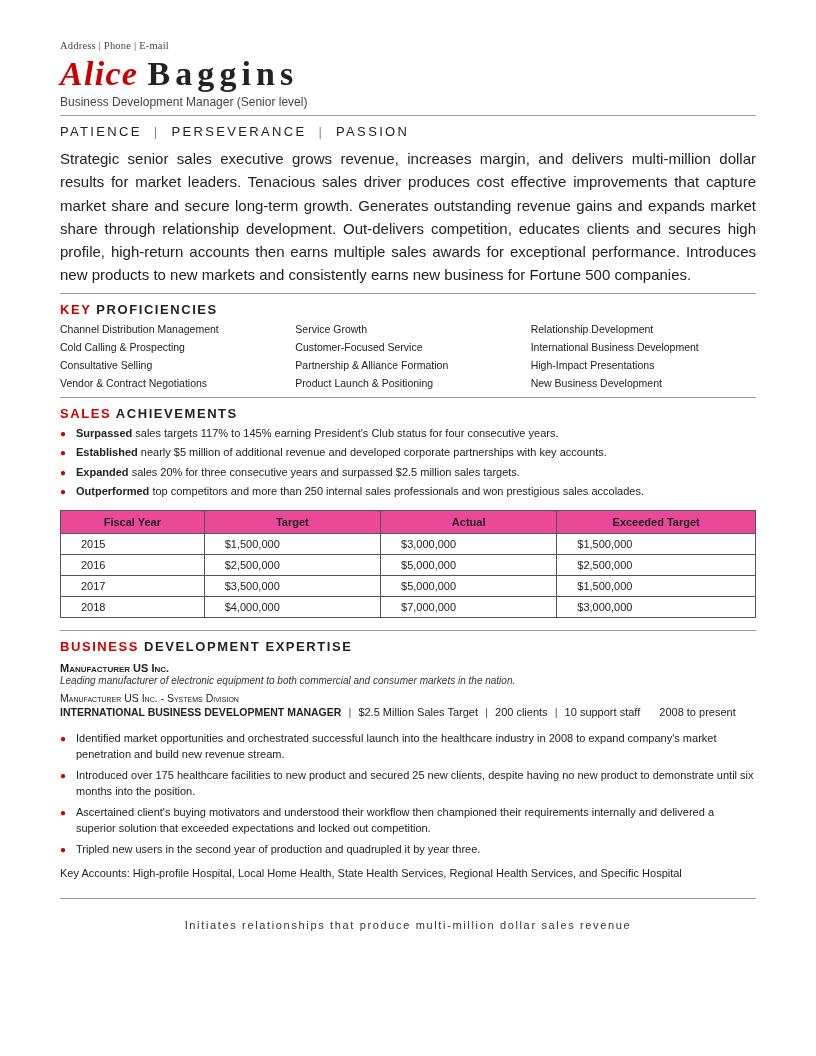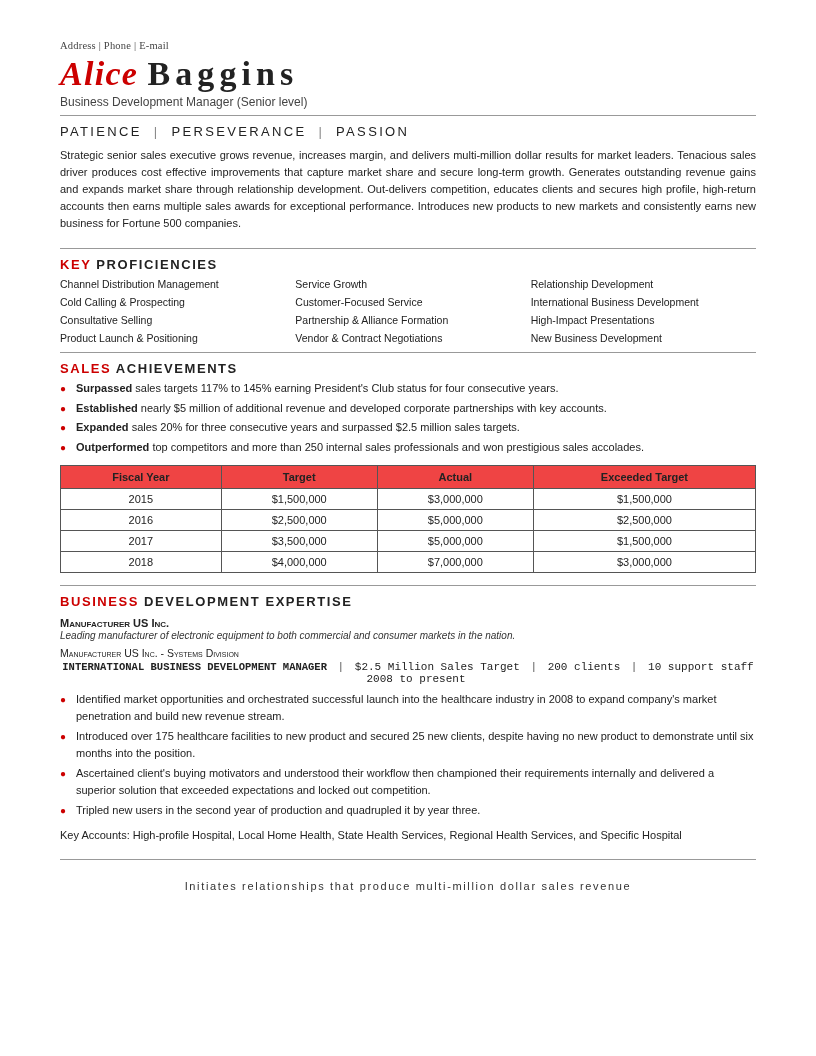--- a/index.html
+++ b/index.html
@@ -54,26 +54,26 @@
       letter-spacing: 0.18em;
       color: #222;
       margin-bottom: 8px;
       font-weight: normal;
     }
     .motto-separator {
       color: #888;
       margin: 0 6px;
     }
     .summary-text {
-      font-size: 11px;
+      font-size: 15px;
       font-family: Arial, sans-serif;
       color: #222;
       line-height: 1.55;
       text-align: justify;
-      margin-bottom: 16px;
+      margin-bottom: 6px;
     }
     .section-header {
       font-size: 13px;
       font-family: Arial, sans-serif;
       letter-spacing: 0.12em;
       font-weight: bold;
       margin-bottom: 4px;
       margin-top: 2px;
     }
     .section-header .red {
@@ -122,26 +122,26 @@
       border-collapse: collapse;
       margin-bottom: 12px;
       font-family: Arial, sans-serif;
       font-size: 11px;
     }
     .sales-table th {
       border: 1px solid #555;
       padding: 5px 10px;
       text-align: center;
       font-weight: bold;
-      background: #ef4444;
+      background: #ec4899;
     }
     .sales-table td {
       border: 1px solid #555;
-      padding: 4px 10px;
-      text-align: center;
+      padding: 4px 20px;
+      text-align: left;
     }
     .company-name {
       font-family: Arial, sans-serif;
       font-size: 11px;
       font-variant: small-caps;
       font-weight: bold;
       margin-top: 8px;
       margin-bottom: 1px;
     }
     .company-desc {
@@ -151,24 +151,23 @@
       color: #333;
       margin-bottom: 6px;
     }
     .division-line {
       font-family: Arial, sans-serif;
       font-size: 10.5px;
       font-variant: small-caps;
       margin-bottom: 2px;
     }
     .job-title-line {
-      font-family: Liberation Mono, monospace;
-      font-size: 11px;
-      margin-bottom: 6px;
-      text-align: center;
+      font-family: Liberation Sans, sans-serif;
+      font-size: 11px;
+      margin-bottom: 12px;
     }
     .job-title-line strong {
       font-weight: bold;
       text-transform: uppercase;
       font-size: 10.5px;
     }
     .job-title-line .pipe {
       color: #555;
       margin: 0 4px;
     }
@@ -246,22 +245,22 @@
 <div class="proficiencies-grid">
   <div class="proficiency-item">Channel Distribution Management</div>
   <div class="proficiency-item">Service Growth</div>
   <div class="proficiency-item">Relationship Development</div>
   <div class="proficiency-item">Cold Calling &amp; Prospecting</div>
   <div class="proficiency-item">Customer-Focused Service</div>
   <div class="proficiency-item">International Business Development</div>
   <div class="proficiency-item">Consultative Selling</div>
   <div class="proficiency-item">Partnership &amp; Alliance Formation</div>
   <div class="proficiency-item">High-Impact Presentations</div>
+  <div class="proficiency-item">Vendor &amp; Contract Negotiations</div>
   <div class="proficiency-item">Product Launch &amp; Positioning</div>
-  <div class="proficiency-item">Vendor &amp; Contract Negotiations</div>
   <div class="proficiency-item">New Business Development</div>
 </div>
 
 <hr class="divider">
 
 <div class="section-header">
   <span class="red">SALES</span><span class="black"> ACHIEVEMENTS</span>
 </div>
 
 <ul class="achievements-list">

